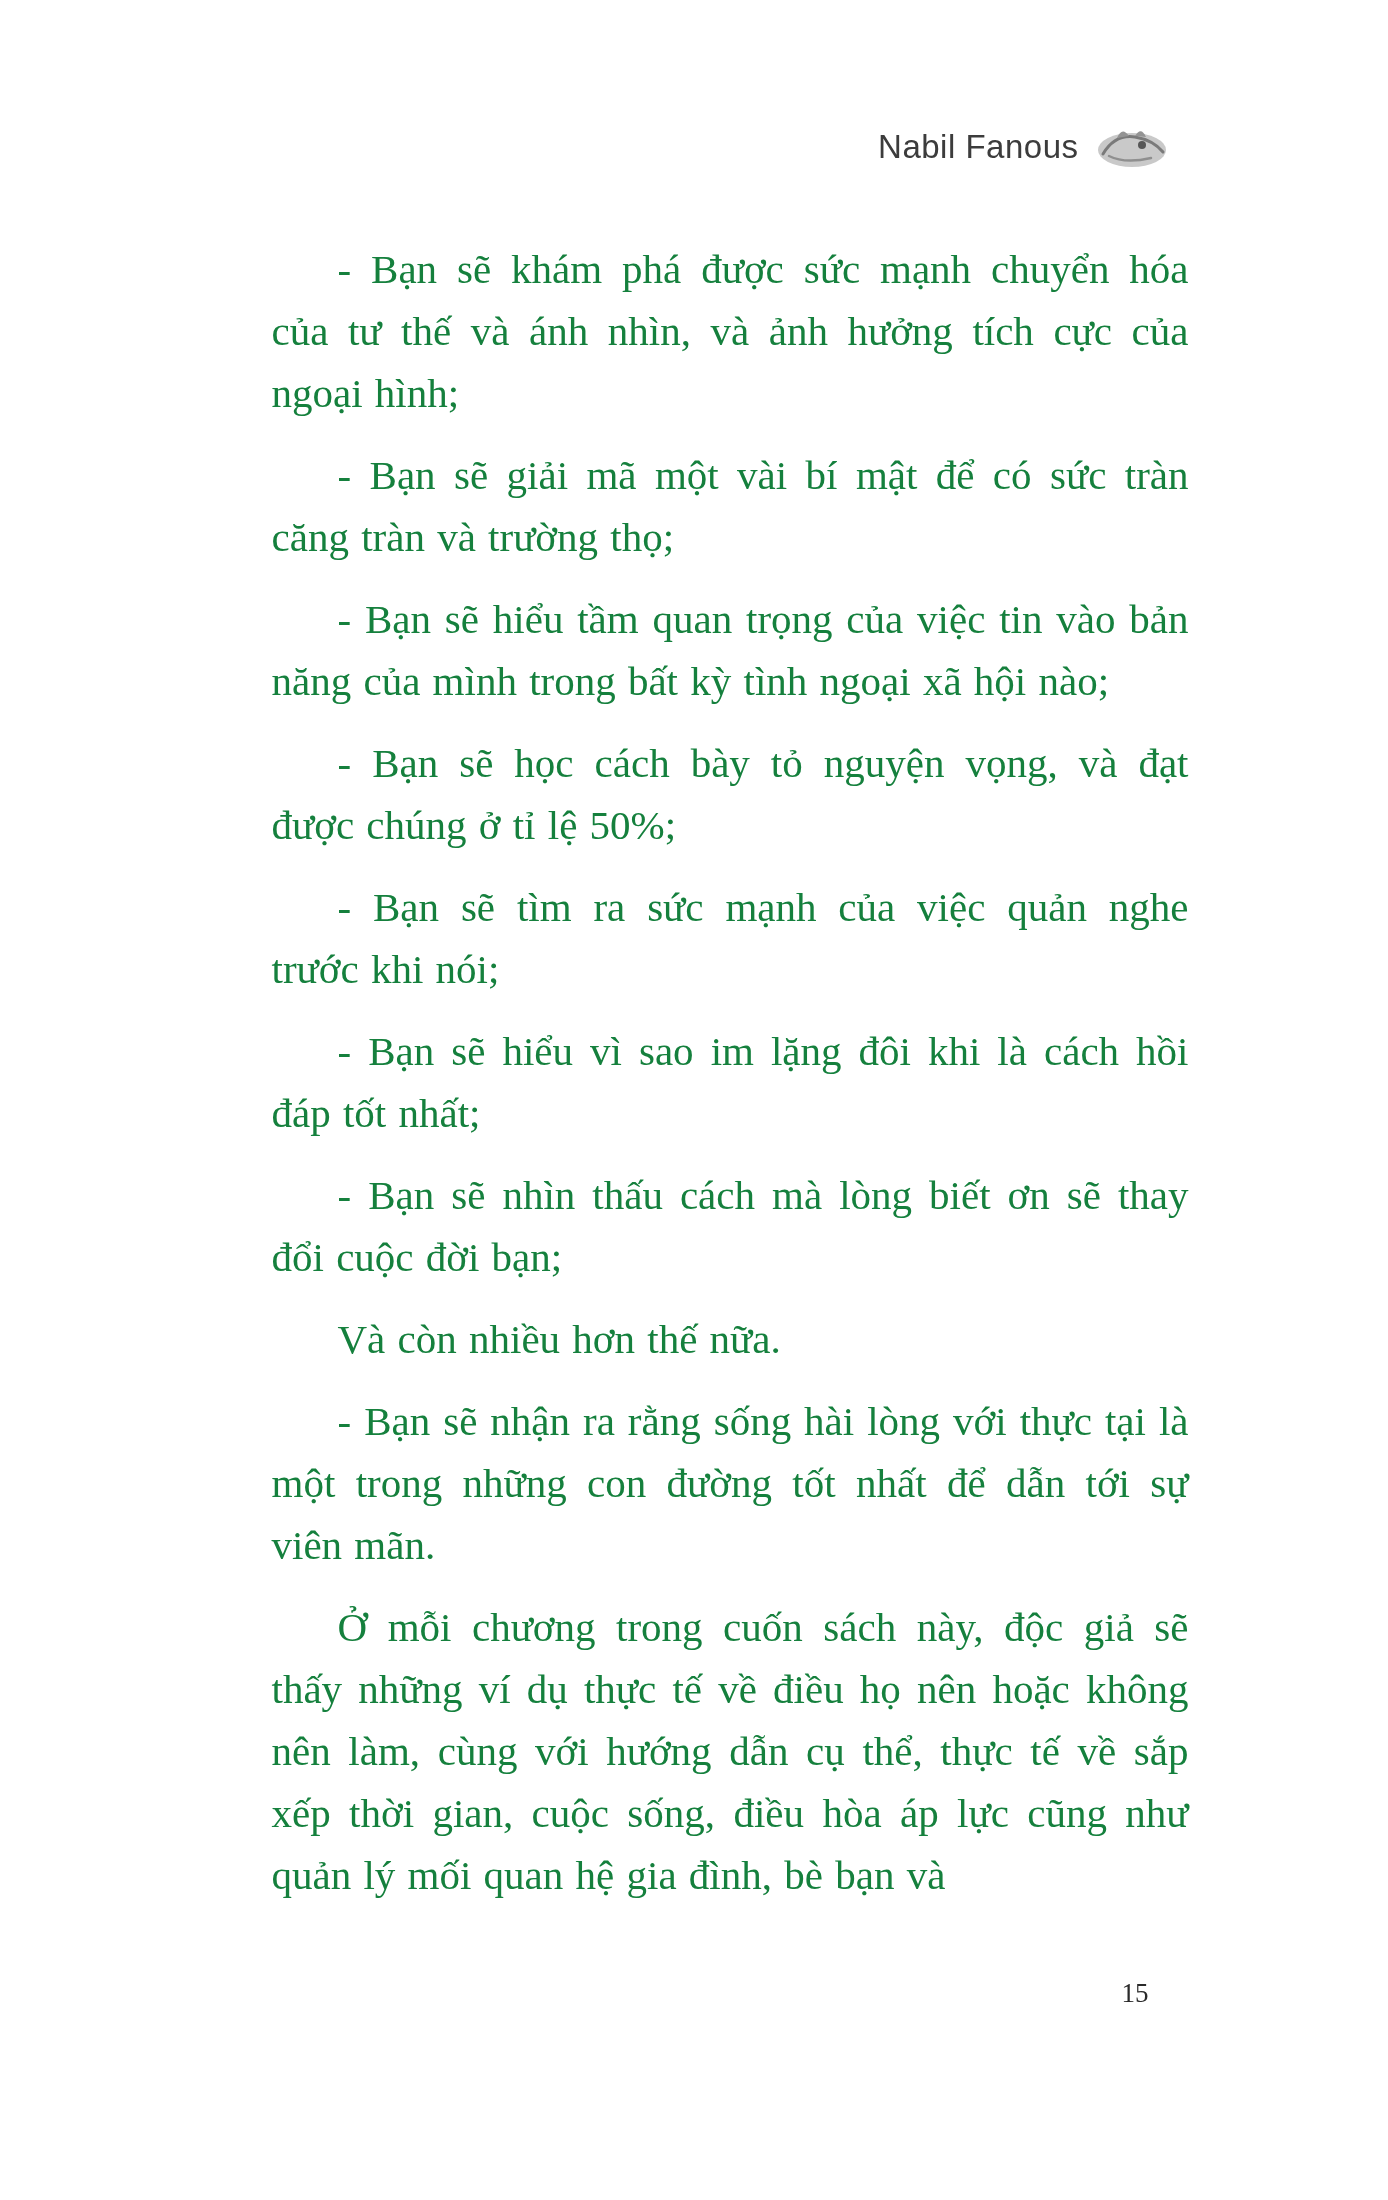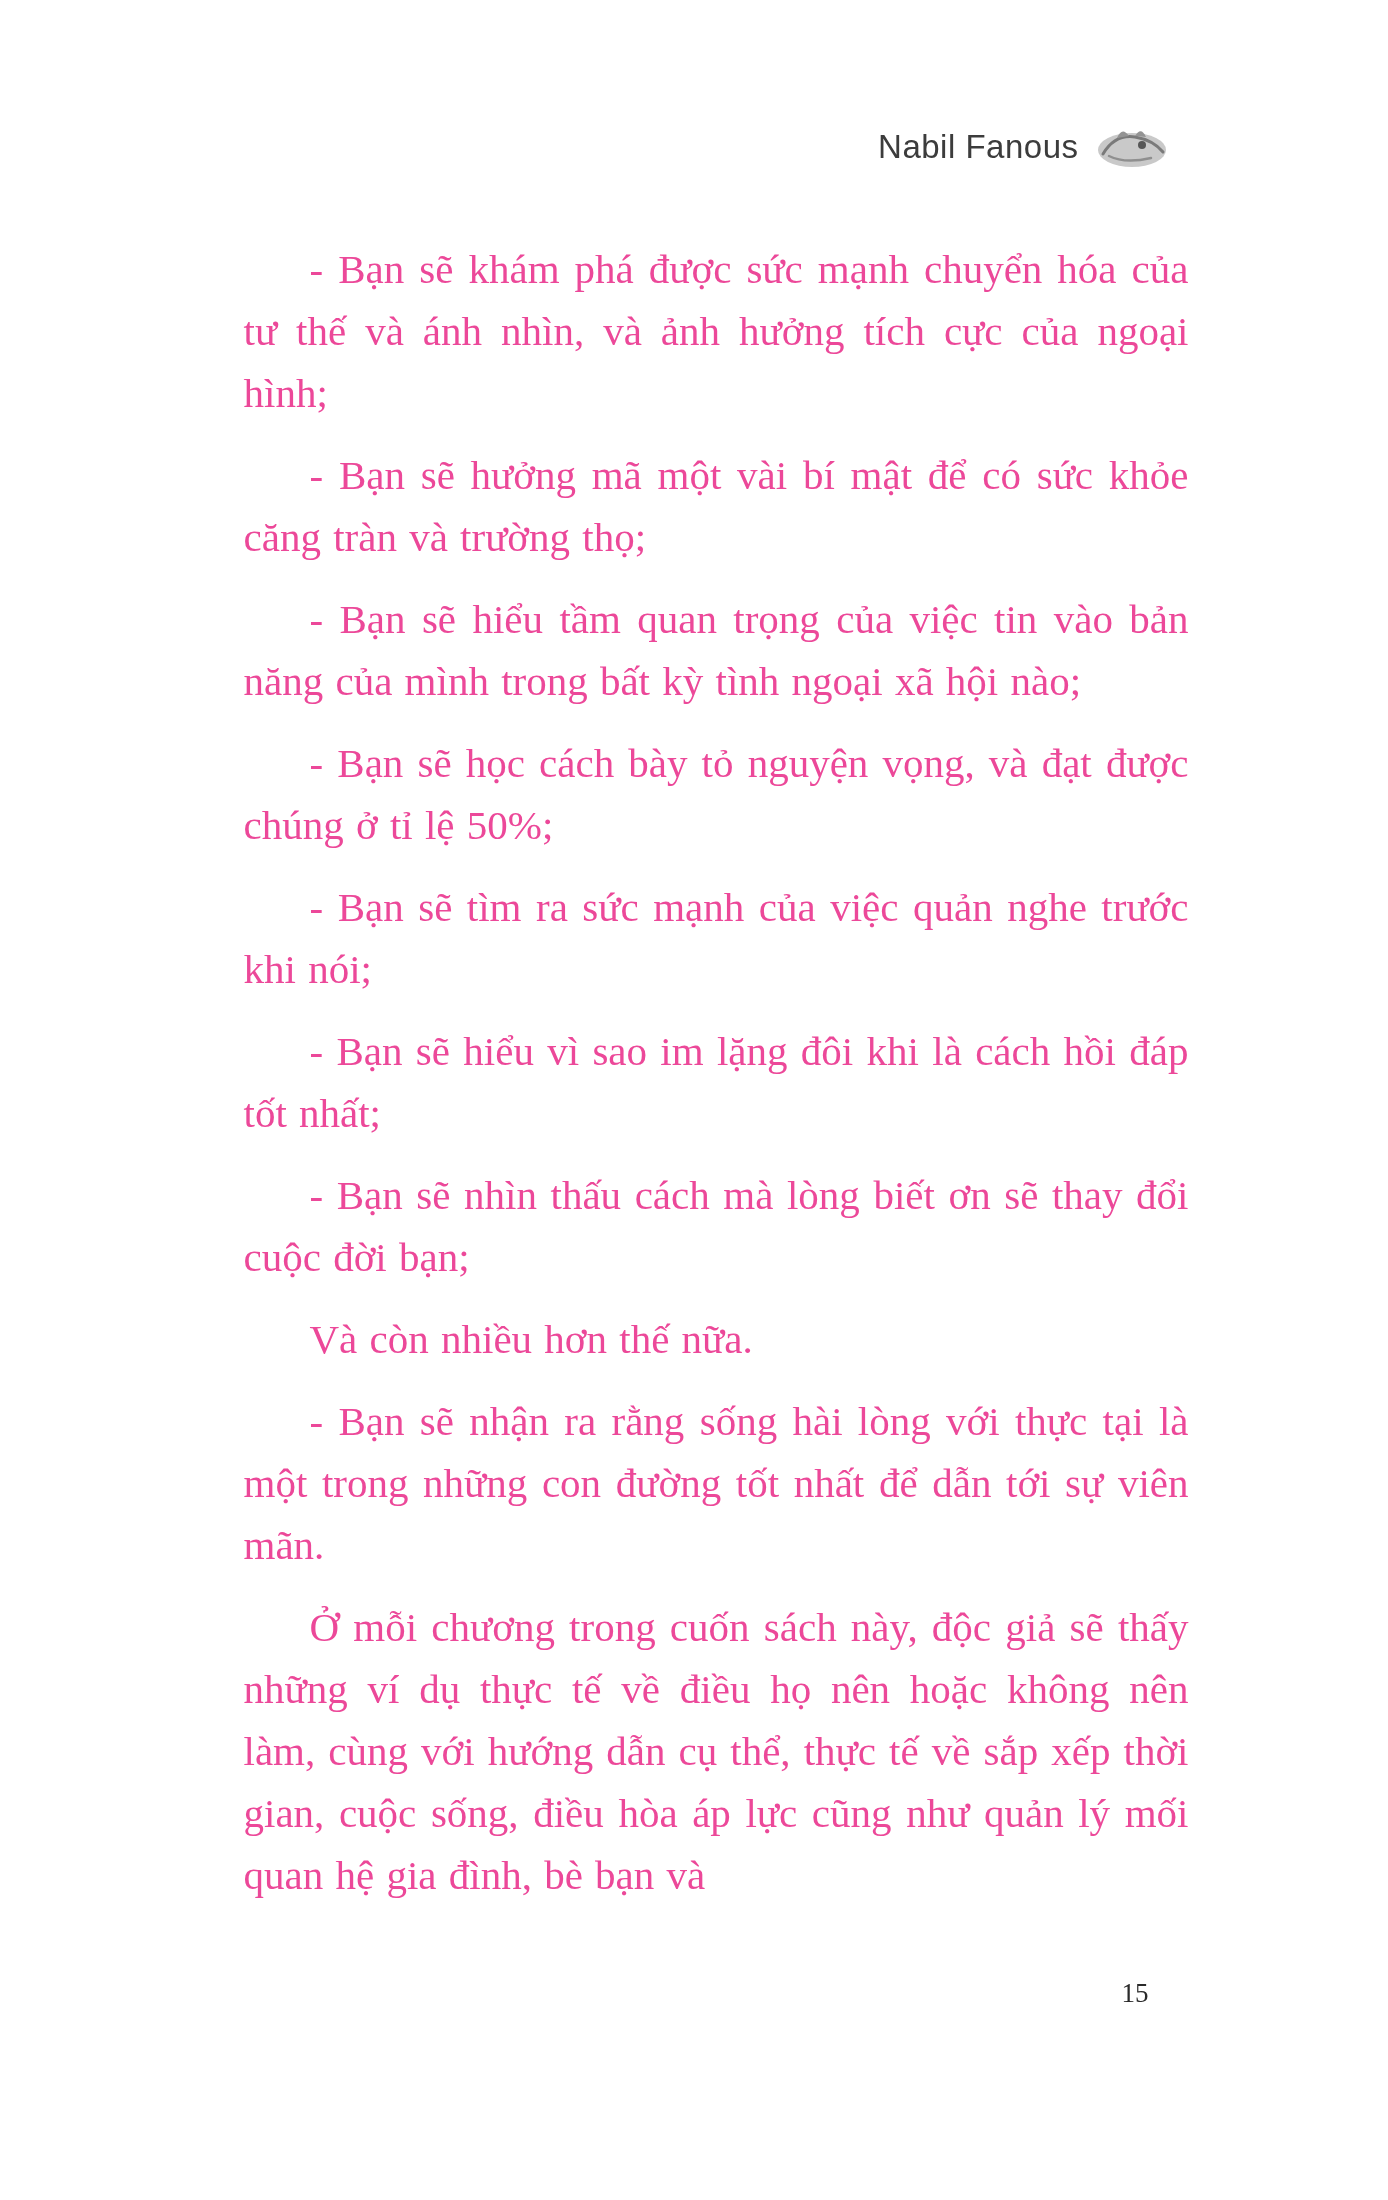--- a/index.html
+++ b/index.html
@@ -40,22 +40,23 @@
     top: 238px;
     left: 232px;
     width: 945px;
   }
   .para {
     font-size: 41px;
     line-height: 62px;
     text-align: justify;
     text-indent: 66px;
     margin-bottom: 20px;
-    color: #ec4899;
+    color: #15803d;
     word-spacing: 2px;
+    margin-left: 28px;
   }
   .para:last-child { margin-bottom: 0; }
   .page-number {
     position: absolute;
     top: 1978px;
     right: 228px;
     font-size: 27px;
     color: #2a2a2a;
     font-family: "Liberation Serif", serif;
   }
@@ -74,21 +75,21 @@
         <path d="M22 16 Q27 4 34 14" fill="#949494"></path>
         <path d="M40 14 Q46 4 51 15" fill="#949494"></path>
         <circle cx="47" cy="23" r="4" fill="#565656"></circle>
         <path d="M14 34 Q30 42 56 36" fill="none" stroke="#8f8f8f" stroke-width="2.5" stroke-linecap="round"></path>
       </svg>
     </span>
   </header>
 
   <main class="page-body">
       <p class="para">- Bạn sẽ khám phá được sức mạnh chuyển hóa của tư thế và ánh nhìn, và ảnh hưởng tích cực của ngoại hình;</p>
-      <p class="para">- Bạn sẽ hưởng mã một vài bí mật để có sức khỏe căng tràn và trường thọ;</p>
+      <p class="para">- Bạn sẽ giải mã một vài bí mật để có sức tràn căng tràn và trường thọ;</p>
       <p class="para">- Bạn sẽ hiểu tầm quan trọng của việc tin vào bản năng của mình trong bất kỳ tình ngoại xã hội nào;</p>
       <p class="para">- Bạn sẽ học cách bày tỏ nguyện vọng, và đạt được chúng ở tỉ lệ 50%;</p>
       <p class="para">- Bạn sẽ tìm ra sức mạnh của việc quản nghe trước khi nói;</p>
       <p class="para">- Bạn sẽ hiểu vì sao im lặng đôi khi là cách hồi đáp tốt nhất;</p>
       <p class="para">- Bạn sẽ nhìn thấu cách mà lòng biết ơn sẽ thay đổi cuộc đời bạn;</p>
       <p class="para">Và còn nhiều hơn thế nữa.</p>
       <p class="para">- Bạn sẽ nhận ra rằng sống hài lòng với thực tại là một trong những con đường tốt nhất để dẫn tới sự viên mãn.</p>
       <p class="para">Ở mỗi chương trong cuốn sách này, độc giả sẽ thấy những ví dụ thực tế về điều họ nên hoặc không nên làm, cùng với hướng dẫn cụ thể, thực tế về sắp xếp thời gian, cuộc sống, điều hòa áp lực cũng như quản lý mối quan hệ gia đình, bè bạn và</p>
     </main>
 

